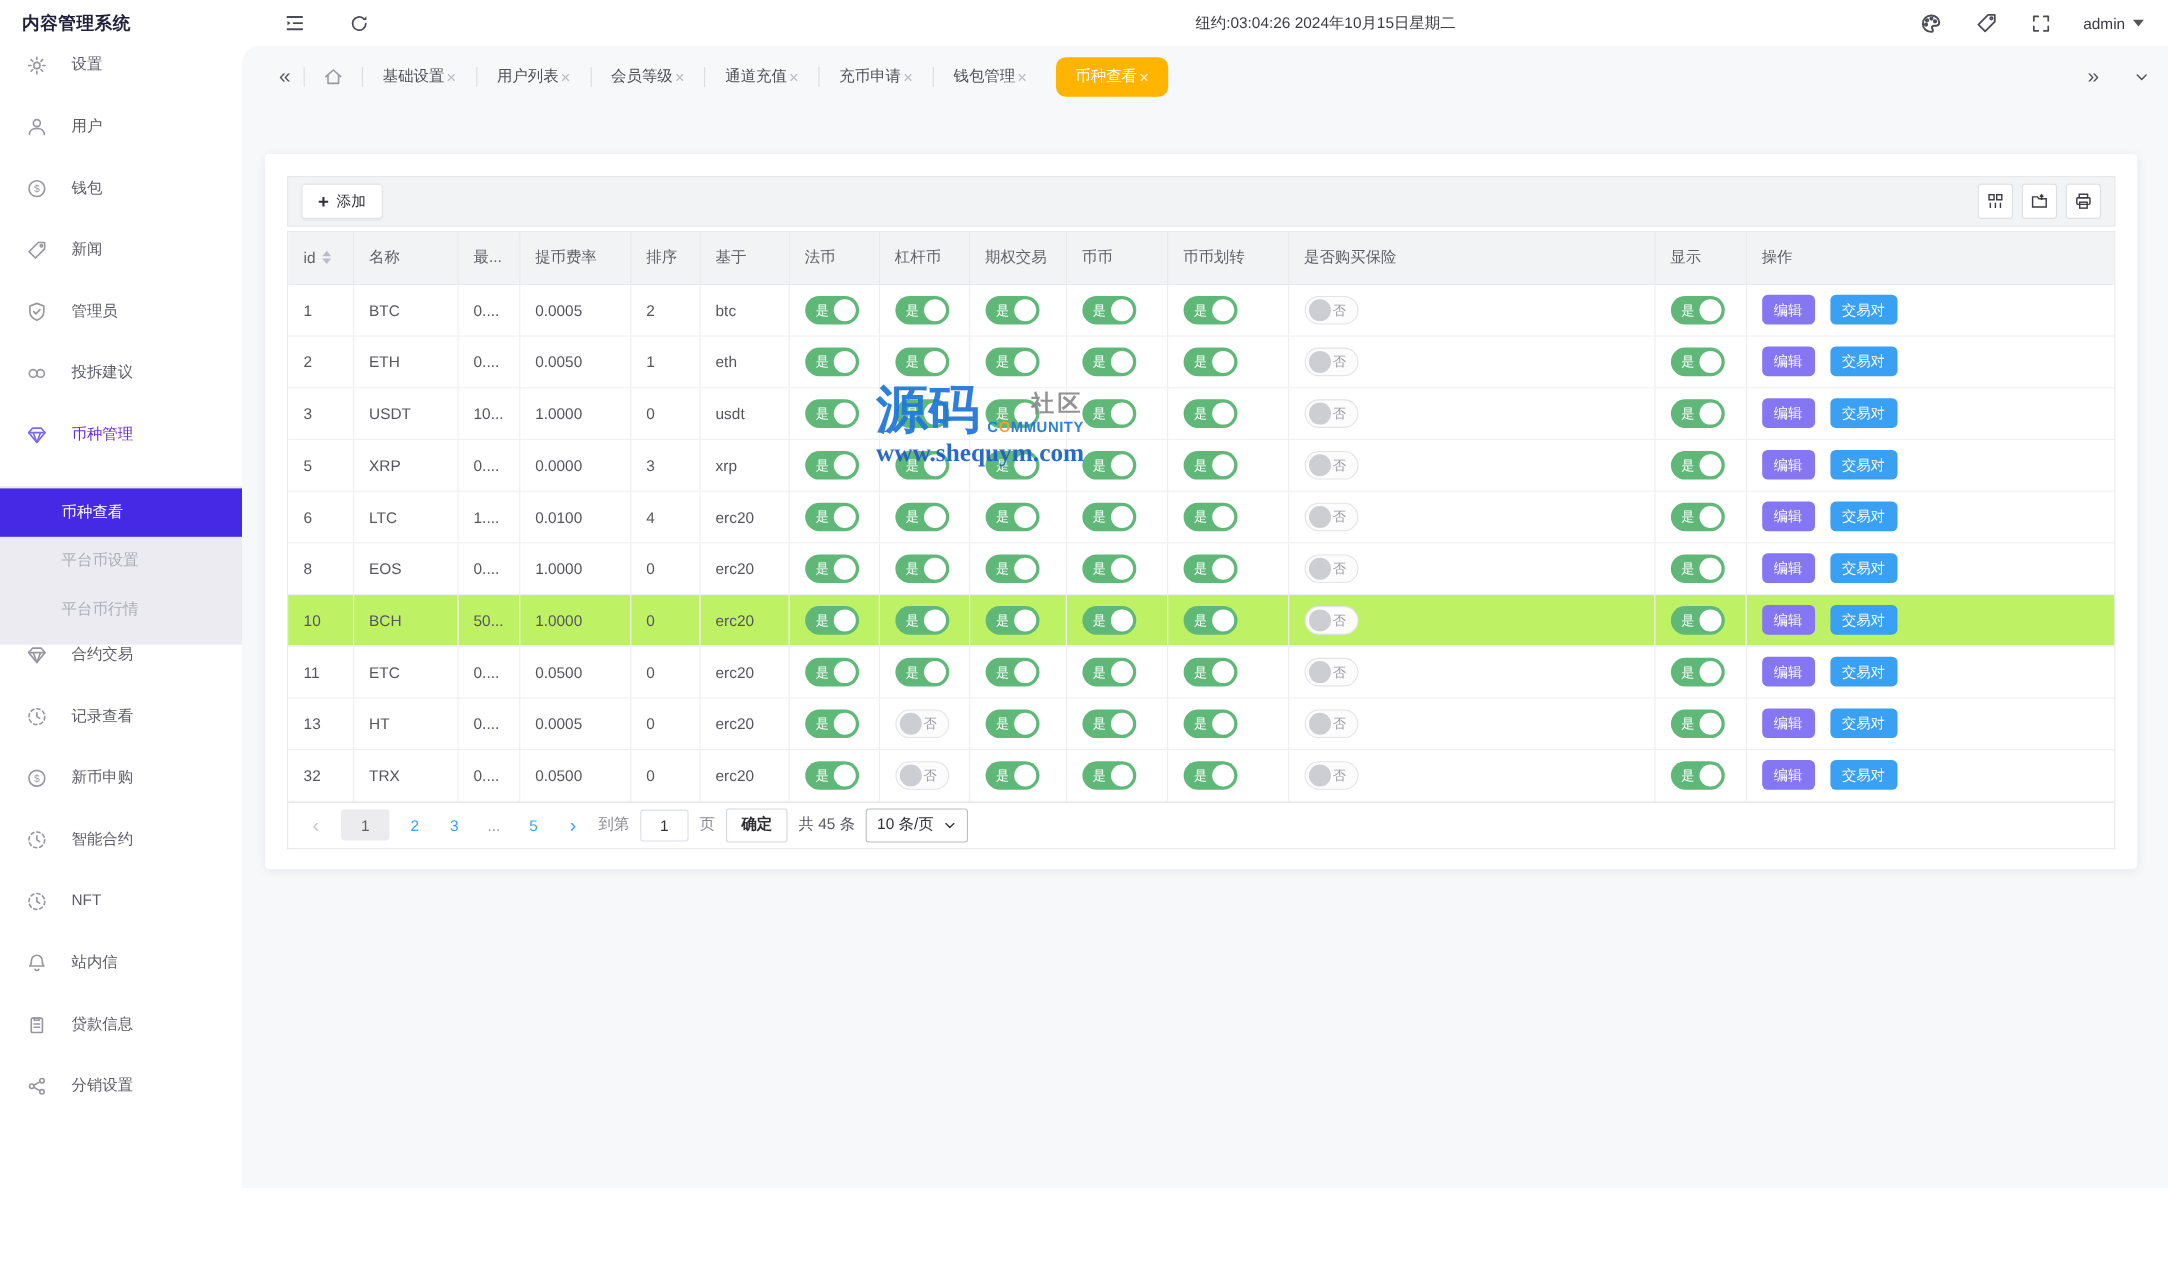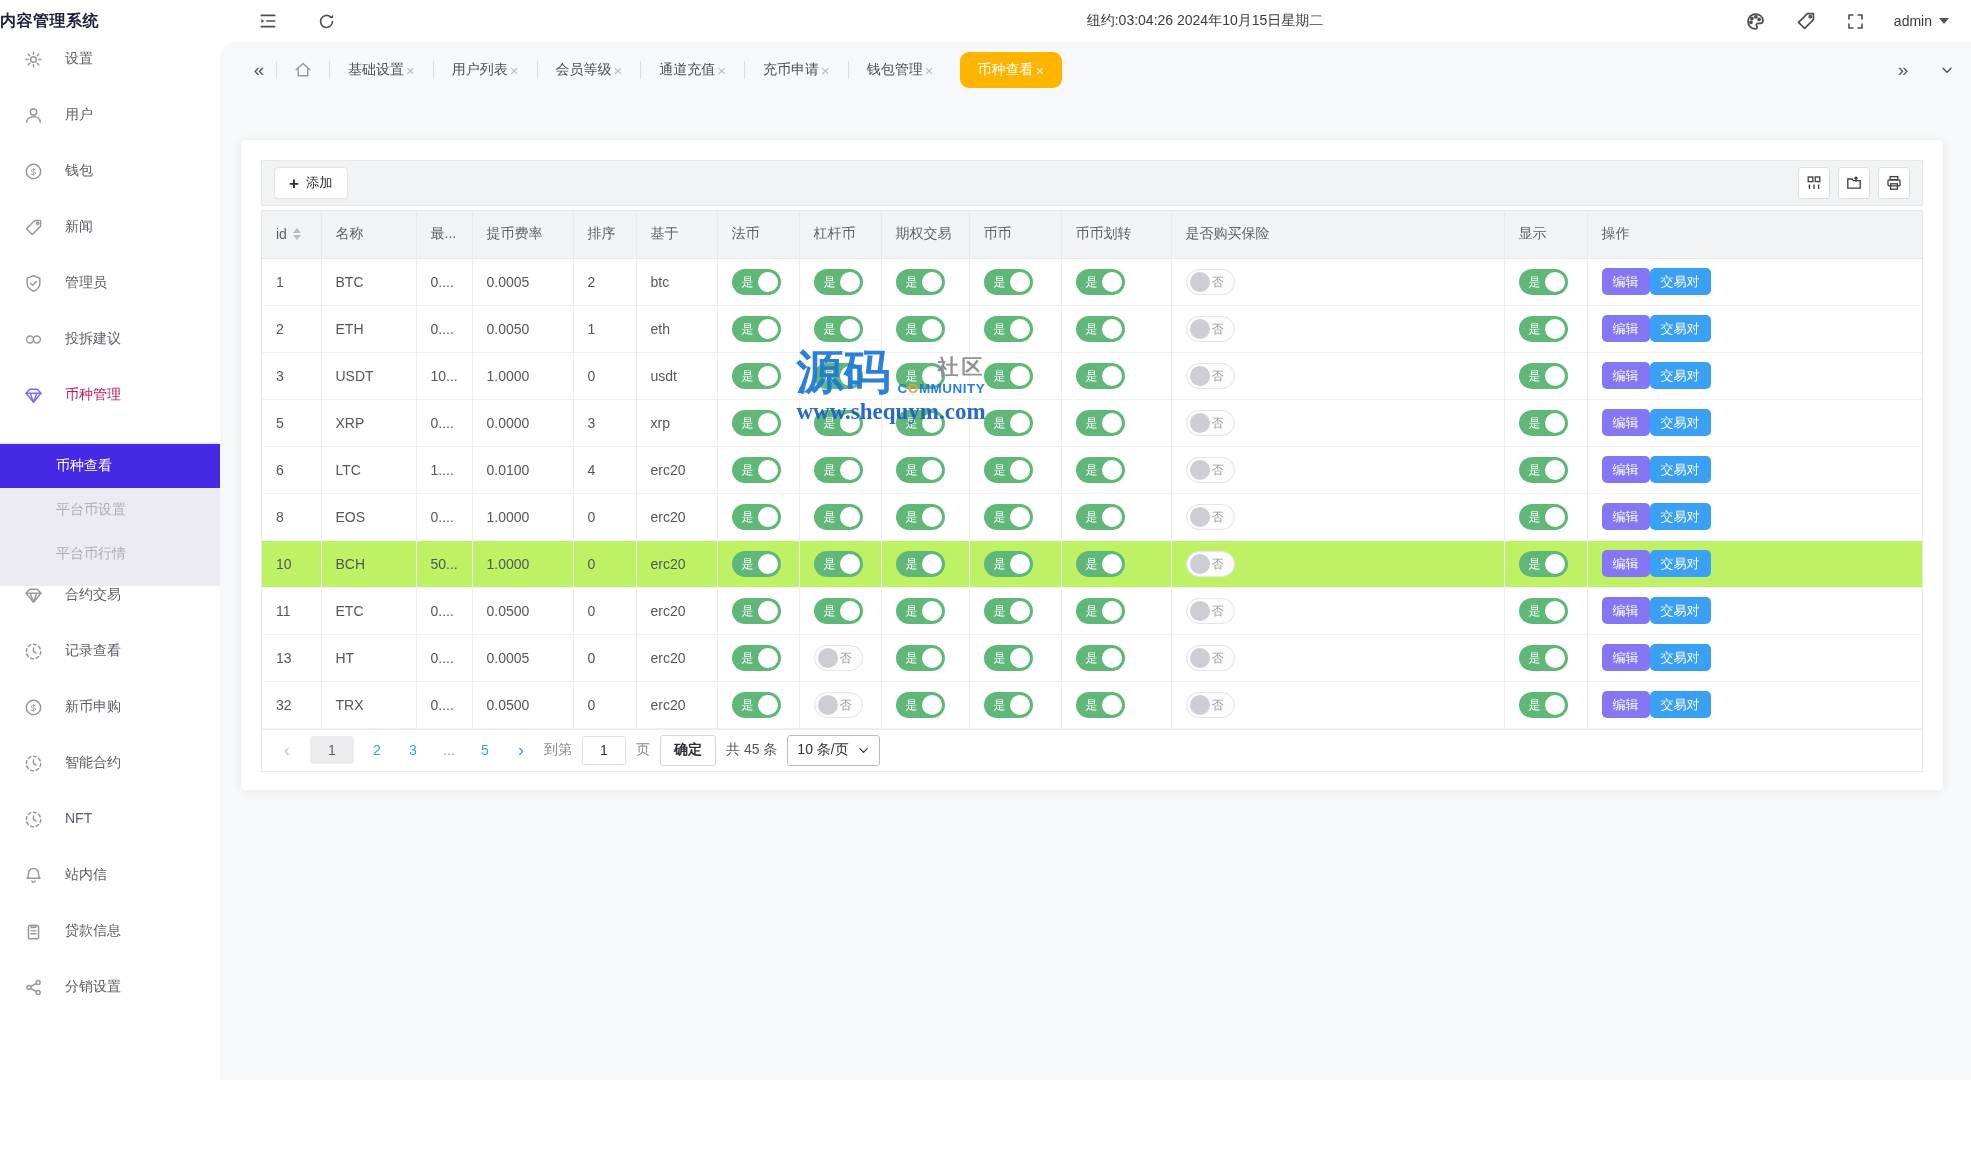--- a/index.html
+++ b/index.html
@@ -14,25 +14,25 @@
   .topbar .left{display:flex;align-items:center;gap:34px;margin-left:36px}
   .tb-btn{width:24px;height:24px;cursor:pointer}
   .tb-btn svg{stroke:#4c4c54;stroke-width:1.5}
   .clock{position:absolute;left:985px;transform:translateX(-50%);color:#3a3a40;white-space:nowrap}
   .topbar .right{position:absolute;right:22px;display:flex;align-items:center;gap:26px}
   .user-chip{display:flex;align-items:center;gap:7px;cursor:pointer;color:#3a3a40}
   .caret{width:0;height:0;border-left:5px solid transparent;border-right:5px solid transparent;border-top:6px solid #55555c}
 
   
   .sidebar{position:absolute;left:0;top:0;width:220px;height:1159px;background:#fff;z-index:3}
-  .side-title{height:42px;display:flex;align-items:center;font-size:16px;font-weight:bold;color:#20203c;letter-spacing:.5px}
+  .side-title{height:42px;display:flex;align-items:center;padding-left:20px;font-size:16px;font-weight:bold;color:#20203c;letter-spacing:.5px}
   .side-menu{margin-top:8px}
   .side-item{height:56px;display:flex;align-items:flex-start;gap:22px;padding-left:24px;color:#5c5c66;cursor:pointer}
   .side-item .ic{width:19px;height:19px}
-  .side-item.active{color:#be185d}
+  .side-item.active{color:#6d28d9}
   .side-item.active .ic svg{stroke:#7a6cf2}
   .submenu{background:#ebebf1;padding:2px 0 10px}
   .submenu-item{height:44px;display:flex;align-items:center;padding-left:56px;color:#aeaeb8;cursor:pointer}
   .submenu-item.active{background:#4629e4;color:#fff}
 
   
   .content{position:absolute;left:220px;top:42px;width:1751px;height:1038px;background:#f7f8fa;border-top-left-radius:16px}
 
   
   .tabbar{position:absolute;left:0;top:8px;right:0;height:40px;display:flex;align-items:center;padding-left:22px}
@@ -74,21 +74,21 @@
   .tg{display:inline-flex;align-items:center;width:49px;height:26px;border-radius:13px;cursor:pointer;vertical-align:middle}
   .tg .lbl{font-size:12px;line-height:1}
   .tg .knob{width:20px;height:20px;border-radius:50%;background:#fff;flex:none}
   .tg.on{background:#5fb878;padding:0 3px;justify-content:space-between}
   .tg.on .lbl{color:#fff;margin-left:7px}
   .tg.off{background:#fcfcfd;border:1px solid #e3e3e8;padding:0 3px;justify-content:space-between}
   .tg.off .knob{background:#cdced3}
   .tg.off .lbl{color:#9a9aa2;margin-right:7px}
 
   .btn-edit,.btn-pair{display:inline-block;height:27px;line-height:27px;border:none;border-radius:5px;color:#fff;font-size:13px;padding:0 11px;cursor:pointer;vertical-align:middle}
-  .btn-edit{background:#8577f3;margin-right:0}
+  .btn-edit{background:#8577f3;margin-right:14px}
   .btn-pair{background:#3aa0f3}
 
   
   .pager{height:43px;border:1px solid #e6e8ea;border-top:1px solid #e9ebed;display:flex;align-items:center;gap:10px;padding:0 12px;color:#666}
   .pg{min-width:26px;height:28px;display:flex;align-items:center;justify-content:center;color:#36a3f7;cursor:pointer}
   .pg.arrow{font-size:18px}
   .pg.disabled{color:#c3c6cc;cursor:default}
   .pg.current{background:#ececef;color:#5f5f66;border-radius:3px;min-width:44px}
   .pg.dots{color:#9a9aa2;cursor:default}
   .goto-label,.unit-label,.total-label{color:#8a8a92}

